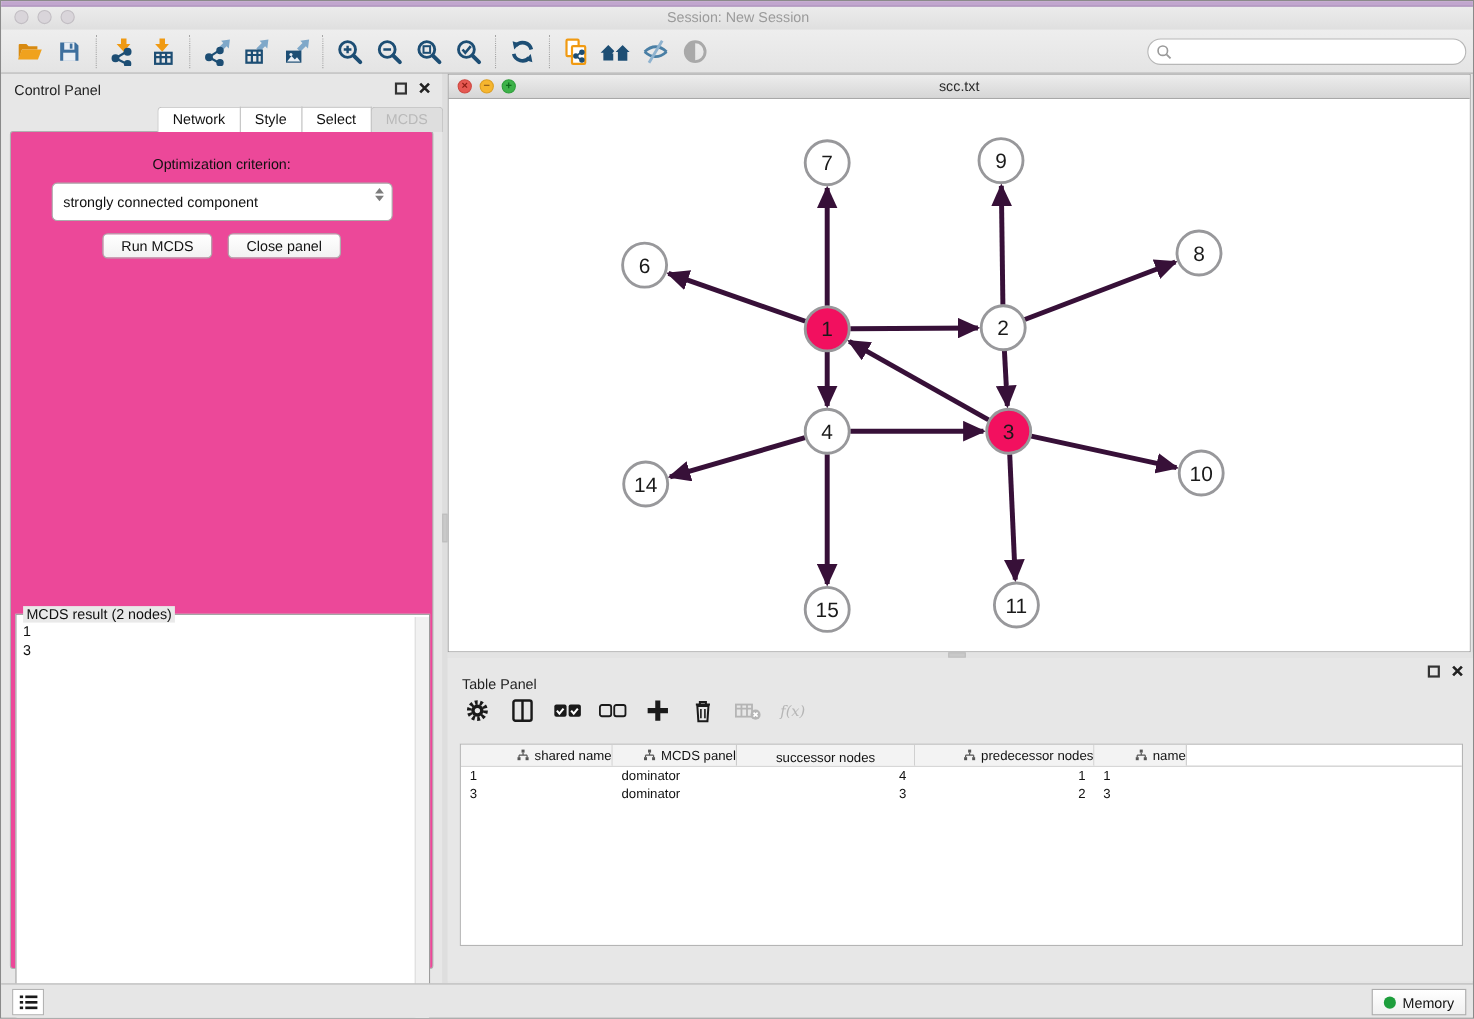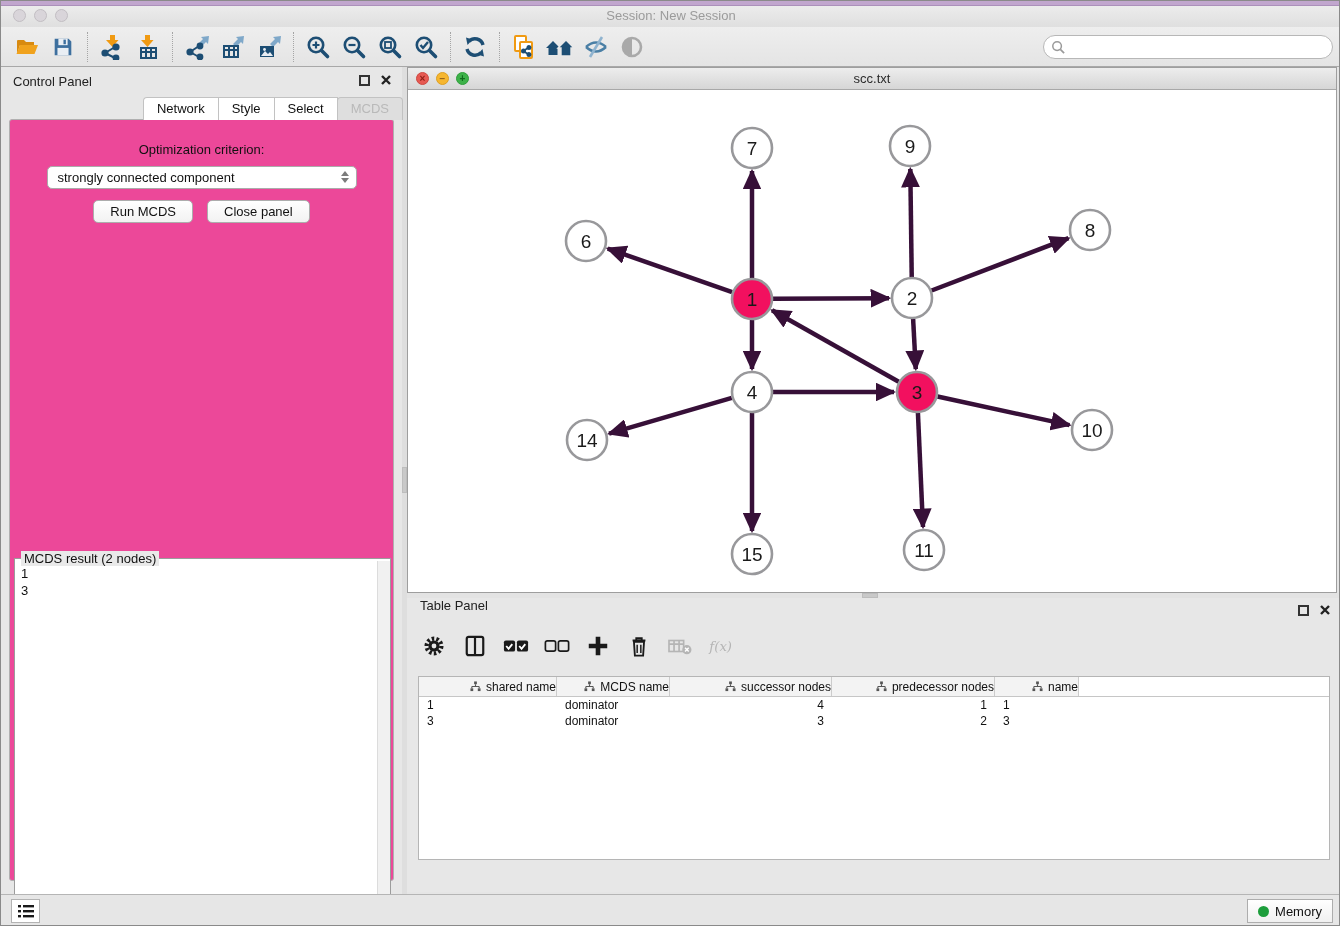--- a/index.html
+++ b/index.html
@@ -33,21 +33,21 @@
   .float-btn { width:11px; height:11px; border:2px solid #333; background:transparent; }
   .cp-tabs { position:absolute; left:0; top:30px; width:100%; display:flex; justify-content:flex-end; }
   .tab { border:1px solid #c2c2c2; border-bottom:none; background:#fff; color:#111;
     font-size:13px; padding:3px 13px 4px; margin-right:-1px; position:relative; z-index:2; }
   .tab:first-child { border-radius:4px 0 0 0; }
   .tab.last { border-radius:0 4px 0 0; }
   .tab.selected { background:#dedede; color:#b9b9b9; border-radius:4px 4px 0 0; }
   .cp-body { position:absolute; left:8px; top:52px; width:385px; height:762px;
     border:1px solid #b0b0b0; border-radius:3px; background:#ec4899; }
   .opt-label { margin-top:22px; text-align:center; font-size:13px; color:#111; }
-  .select { position:relative; margin:9px auto 0; width:310px; height:23px; background:#fff;
+  .select { position:relative; margin:9px auto 0; width:310px; height:35px; background:#fff;
     border:1px solid #ababab; border-radius:5px; font-size:13px; color:#111;
     display:flex; align-items:center; padding:0 24px 0 10px; }
   .select .stepper { position:absolute; right:7px; top:4px; display:flex; flex-direction:column; gap:2px; }
   .select .stepper i { display:block; width:0; height:0; border-left:4px solid transparent; border-right:4px solid transparent; }
   .select .stepper i.up { border-bottom:5px solid #7c7c7c; }
   .select .stepper i.dn { border-top:5px solid #7c7c7c; }
   .cp-buttons { margin-top:11px; display:flex; justify-content:center; gap:14px; }
   .btn { background:linear-gradient(#ffffff,#f2f2f2); border:1px solid #adadad; border-radius:5px;
     font-size:13px; color:#111; padding:3px 16px; height:23px; }
   .mcds-fieldset { position:absolute; left:4px; top:438px; width:377px; height:386px;
@@ -74,21 +74,21 @@
     display:flex; align-items:center; justify-content:center; }
   .light.red   { background:#e65952; border:1px solid #ce4841; color:#8e1d15; }
   .light.yellow{ background:#f6b62f; border:1px solid #dd9f22; color:#93611a; }
   .light.green { background:#3db249; border:1px solid #2f9e3b; color:#0f6a1c; }
   .net-title { position:absolute; left:0; top:3px; width:100%; text-align:center; font-size:13px; color:#2b2b2b; }
   .net-canvas { position:absolute; left:0; top:22px; width:928px; height:502px; background:#fff; }
 
   
   .table-panel { position:absolute; left:406px; top:597px; width:934px; height:294px; background:#e7e7e7; }
   .tp-head { position:absolute; left:0; top:0; width:100%; height:26px; }
-  .tp-title { position:absolute; left:13px; top:0; font-size:13px; color:#222;text-align:right; }
+  .tp-title { position:absolute; left:13px; top:16px; font-size:13px; color:#222;text-align:right; }
   .tp-toolbar { position:absolute; left:13px; top:28px; height:40px; display:flex; align-items:center; gap:13px; }
   .tp-btn { width:28px; height:30px; display:flex; align-items:center; justify-content:center; }
   .tablewrap { position:absolute; left:11px; top:78px; width:912px; height:184px; background:#fff; border:1px solid #b5b5b5; overflow:hidden; }
   .thead { display:flex; height:20px; border-bottom:1px solid #c6c6c6; }
   .th { background:#f3f3f3; border-right:1px solid #cccccc; font-size:12px; color:#111;
     display:flex; align-items:center; justify-content:flex-end; gap:5px; }
   .trow { display:flex; height:16px; font-size:12px; color:#111; }
   .td { padding:1px 8px 0; overflow:hidden; white-space:nowrap; }
   .bottom-tabs { position:absolute; left:0; bottom:8px; width:100%; display:flex; justify-content:center; }
   .seg-group { display:flex; border:1px solid #c6c6c6; border-radius:6px; overflow:hidden; background:#fff; }
@@ -473,23 +473,23 @@
             </svg>
             <span>shared name</span>
           </div>
           <div class="th" style="width: 113px;">
             <svg width="11" height="11" viewBox="0 0 12 12">
               <rect x="4.5" y="0.5" width="3" height="3" fill="#555"></rect>
               <path d="M6 3.5 V6 M2 6 H10 M2 6 V8 M10 6 V8" stroke="#555" stroke-width="1.2" fill="none"></path>
               <rect x="0.5" y="8" width="3" height="3" fill="#555"></rect>
               <rect x="8.5" y="8" width="3" height="3" fill="#555"></rect>
             </svg>
-            <span>MCDS name</span>
-          </div>
-          <div class="th" style="width: 162px;">
+            <span>MCDS panel</span>
+          </div>
+          <div class="th" style="width: 162px; flex-direction: column;">
             <svg width="11" height="11" viewBox="0 0 12 12">
               <rect x="4.5" y="0.5" width="3" height="3" fill="#555"></rect>
               <path d="M6 3.5 V6 M2 6 H10 M2 6 V8 M10 6 V8" stroke="#555" stroke-width="1.2" fill="none"></path>
               <rect x="0.5" y="8" width="3" height="3" fill="#555"></rect>
               <rect x="8.5" y="8" width="3" height="3" fill="#555"></rect>
             </svg>
             <span>successor nodes</span>
           </div>
           <div class="th" style="width: 163px;">
             <svg width="11" height="11" viewBox="0 0 12 12">

